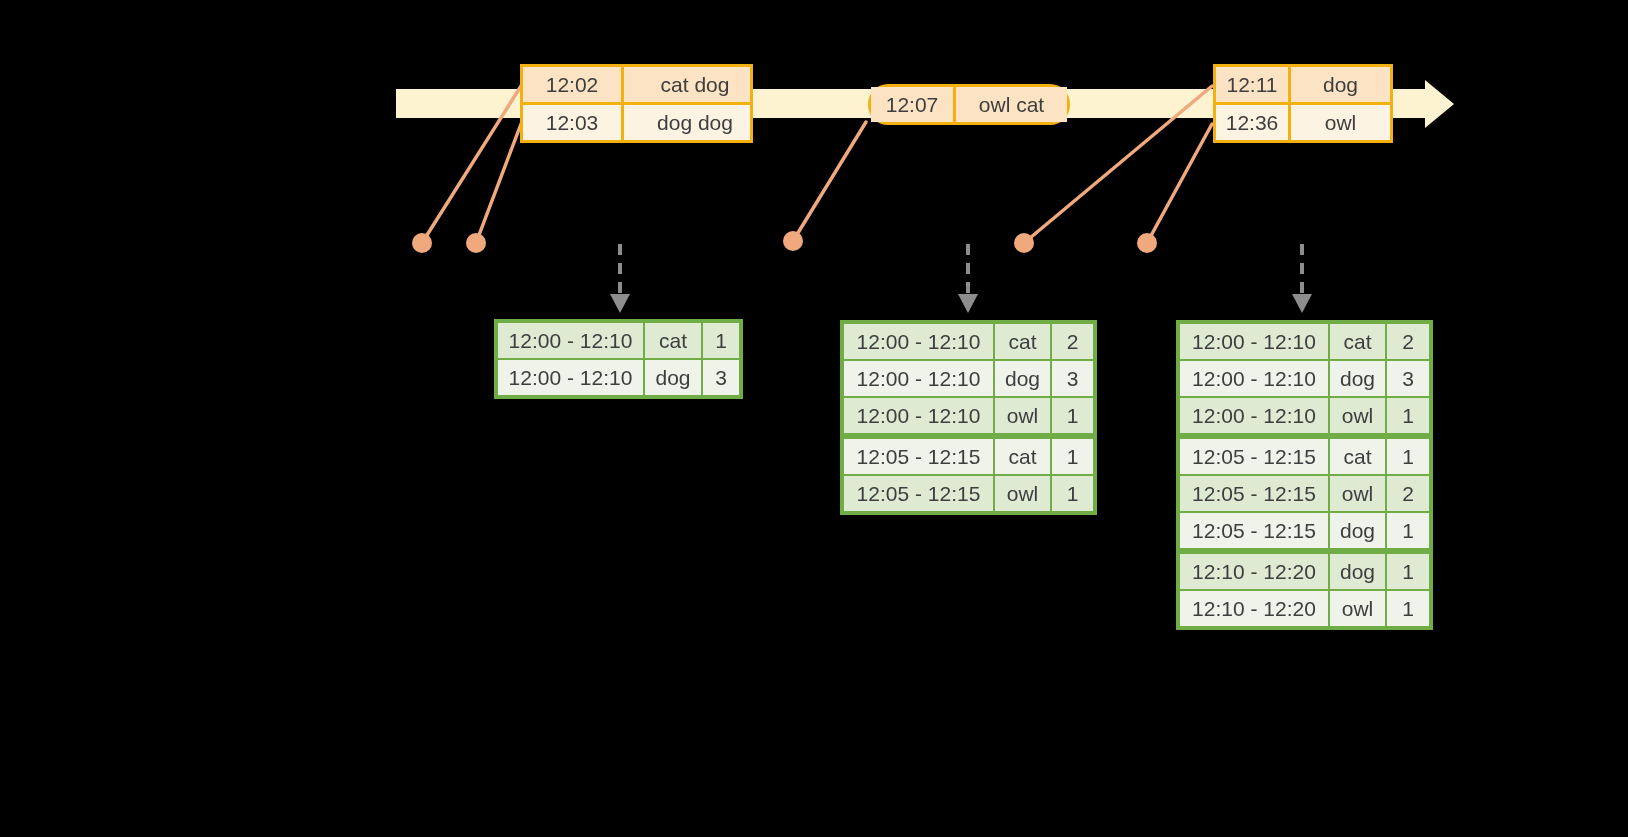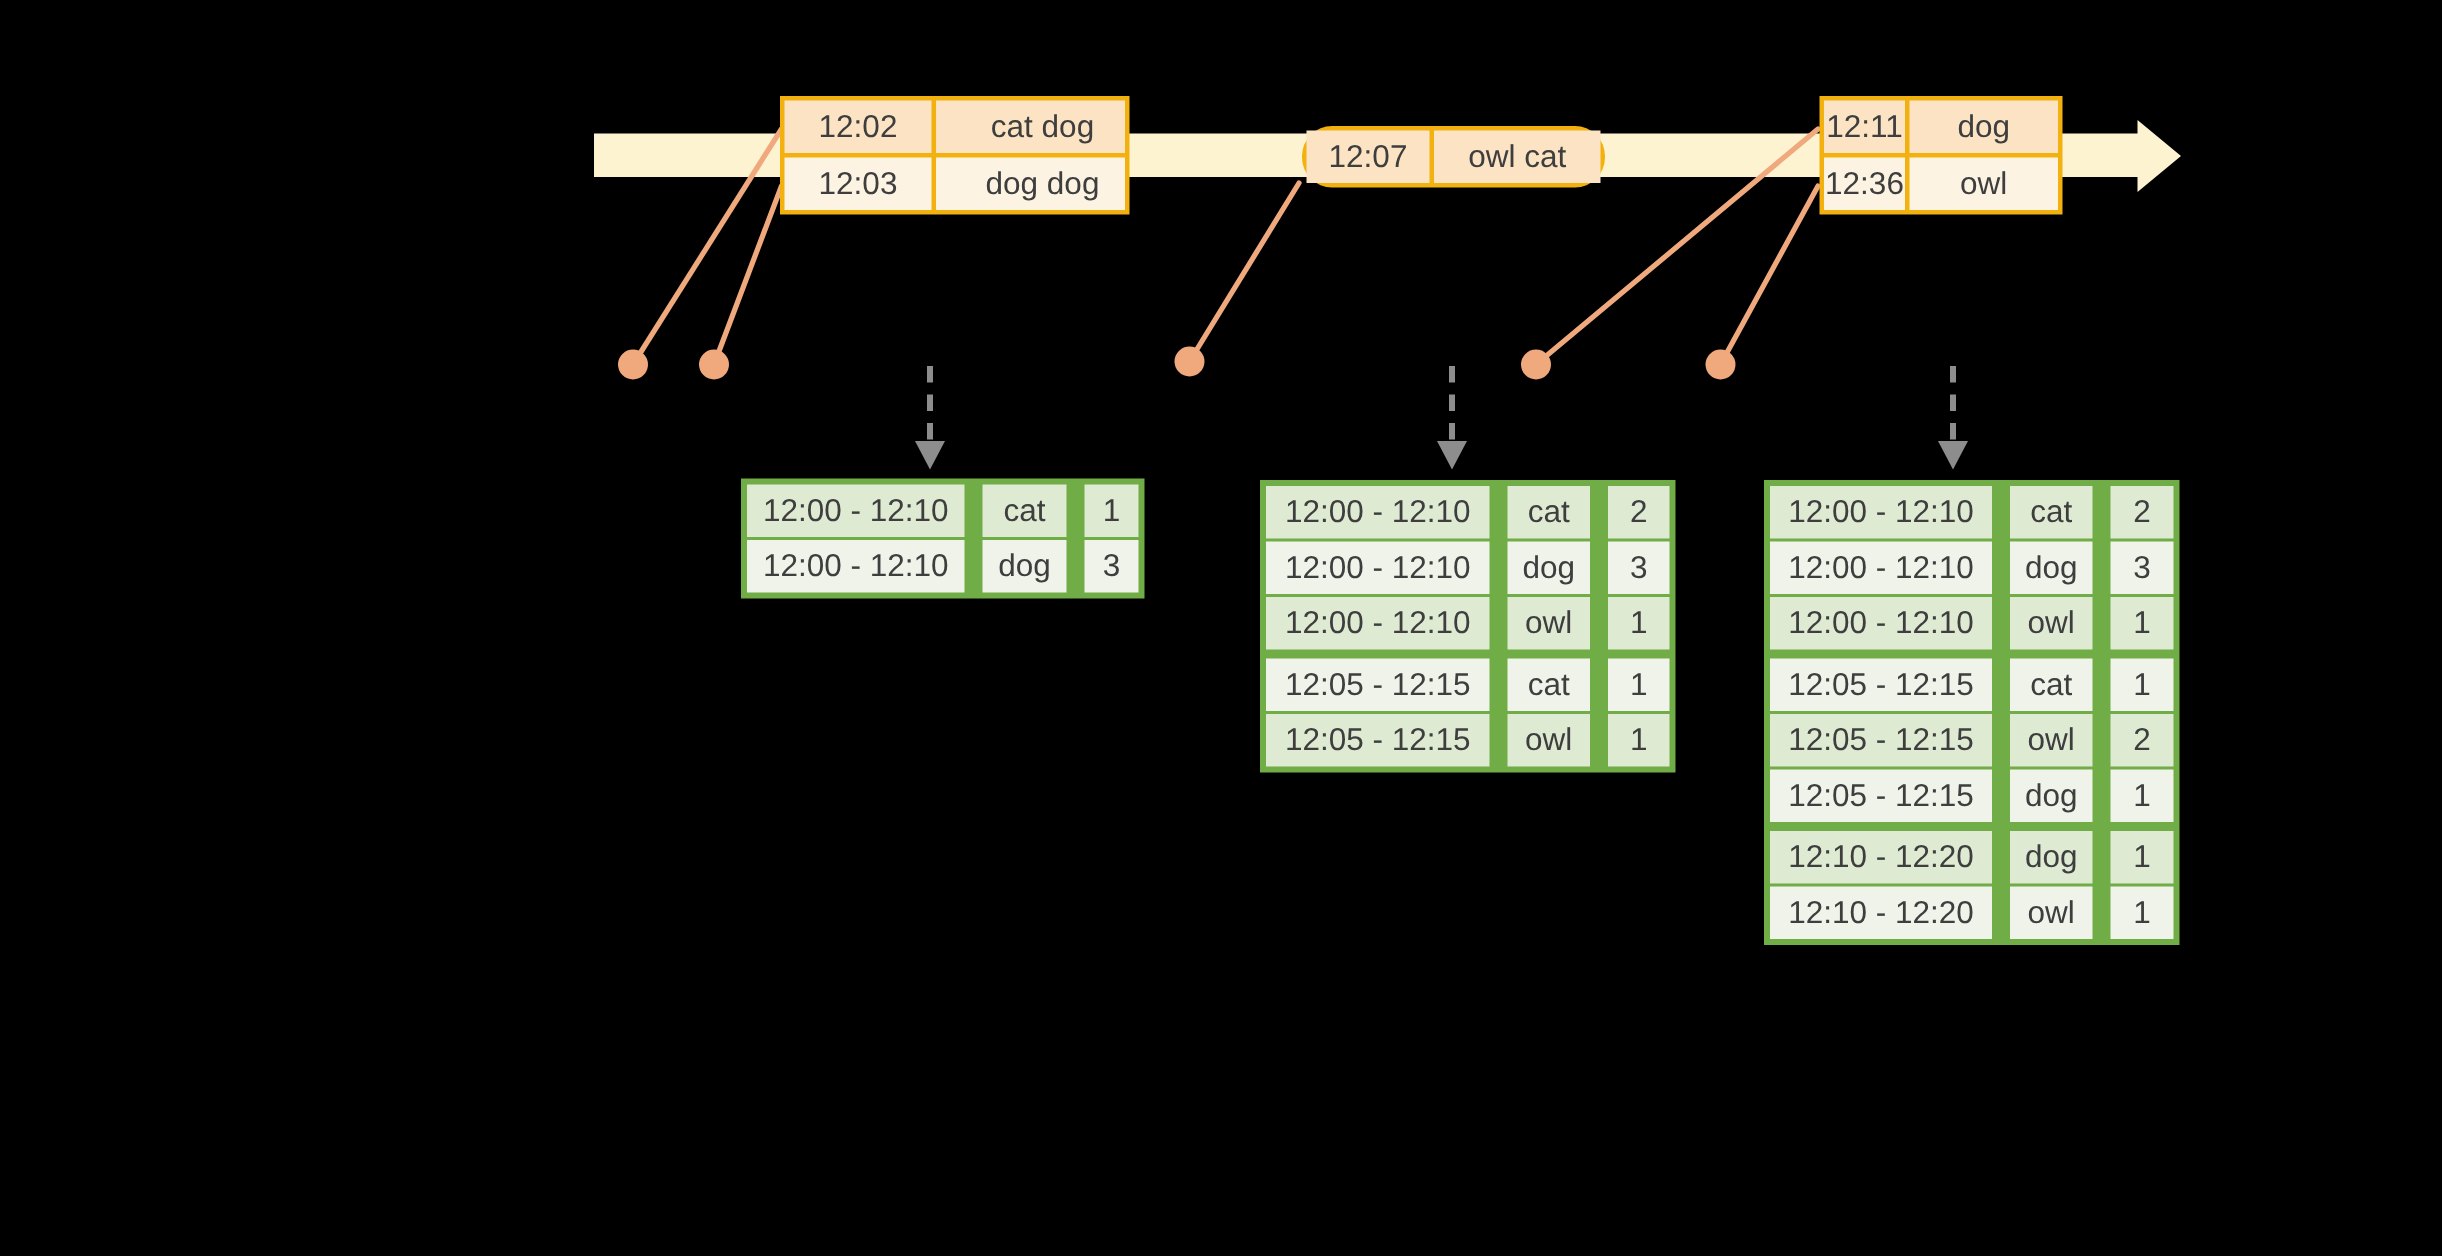--- a/index.html
+++ b/index.html
@@ -41,42 +41,42 @@
   }
   .e-row { display: flex; gap: 3px; }
 
   .result-table {
     position: absolute;
     background: var(--result-border);
     padding: 4px;
     display: flex;
     flex-direction: column;
   }
-  .r-row { display: flex; gap: 12px; margin-top: 2px; align-items: center; }
+  .r-row { display: flex; gap: 2px; margin-top: 2px; align-items: center; }
   .r-row:first-child { margin-top: 0; }
   .r-row.group-start { margin-top: 6px; }
 
   .cell {
     height: 35px;
     line-height: 35px;
     text-align: center;
     font-size: 21px;
     color: var(--text);
     white-space: nowrap;
     overflow: hidden;
   }
   .edark { background: var(--event-row-dark); }
   .elight { background: var(--event-row-light); }
   .rdark { background: var(--result-row-dark); }
   .rlight { background: var(--result-row-light); }
 
   
   .t1 .c-time { width: 98px; }  .t1 .c-words { width: 110px; padding-left: 16px; }
   .t2 .c-time { width: 82px; }  .t2 .c-words { width: 111px; }
-  .t3 .c-time { width: 54px; }  .t3 .c-words { width: 99px; }
+  .t3 .c-time { width: 72px; }  .t3 .c-words { width: 99px; }
 
   .ra .c-win { width: 145px; } .ra .c-word { width: 56px; } .ra .c-cnt { width: 36px; }
   .rb .c-win { width: 149px; } .rb .c-word { width: 55px; } .rb .c-cnt { width: 41px; }
   .rc .c-win { width: 148px; } .rc .c-word { width: 55px; } .rc .c-cnt { width: 42px; }
 </style>
 </head>
 <body>
 
 <div class="canvas">
 

